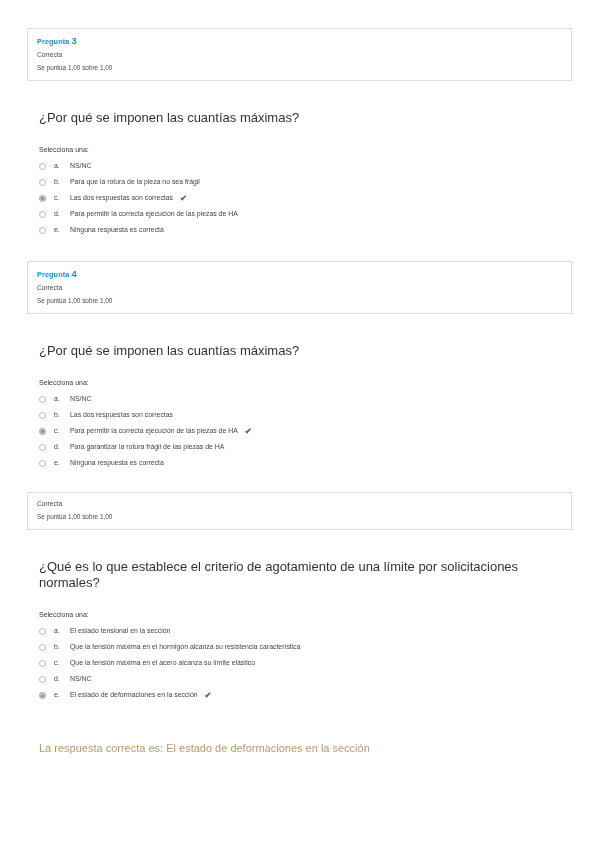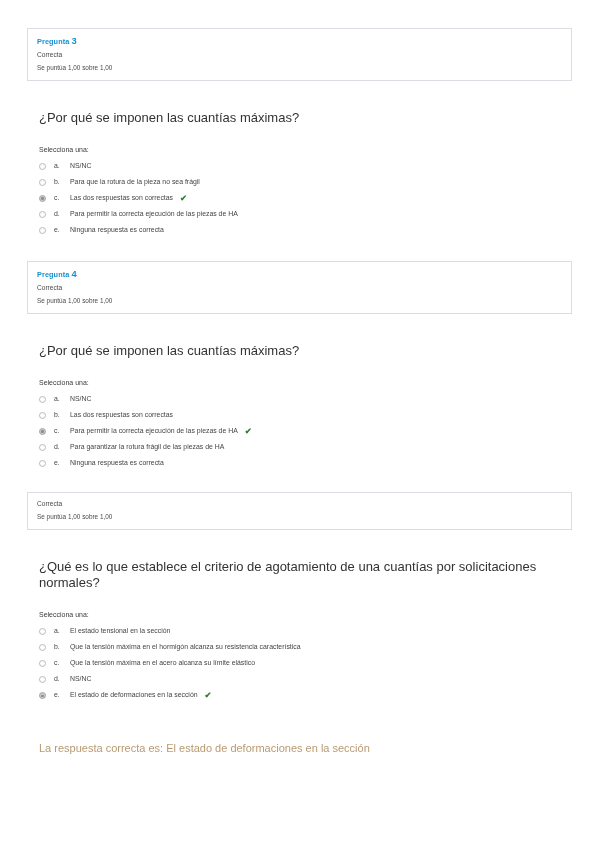--- a/index.html
+++ b/index.html
@@ -263,21 +263,21 @@
     <p class="feedback" style="margin-top:34px;">La respuesta correcta es: Para permitir la correcta ejecución de las piezas de HA</p>
   </div>
 
   <div class="question" style="top:492px;">
     <div class="q-info">
       <div class="q-info-state">Correcta</div>
       <div class="q-info-marks">Se puntúa 1,00 sobre 1,00</div>
     </div>
 
     <div class="q-body">
-      <p class="q-text" style="margin-top:29px;">¿Qué es lo que establece el criterio de agotamiento de una cuantías por solicitaciones normales?</p>
+      <p class="q-text" style="margin-top:29px;">¿Qué es lo que establece el criterio de agotamiento de una límite por solicitaciones normales?</p>
       <p class="q-prompt" style="margin-top:18px;">Selecciona una:</p>
     </div>
 
     <ul class="answers" style="margin-top:8px;">
       <li class="answer-row">
         <span class="radio"></span>
         <span class="ans-letter">a.</span>
         <span class="ans-text">El estado tensional en la sección</span>
         <span class="tick hidden">✔</span>
       </li>

